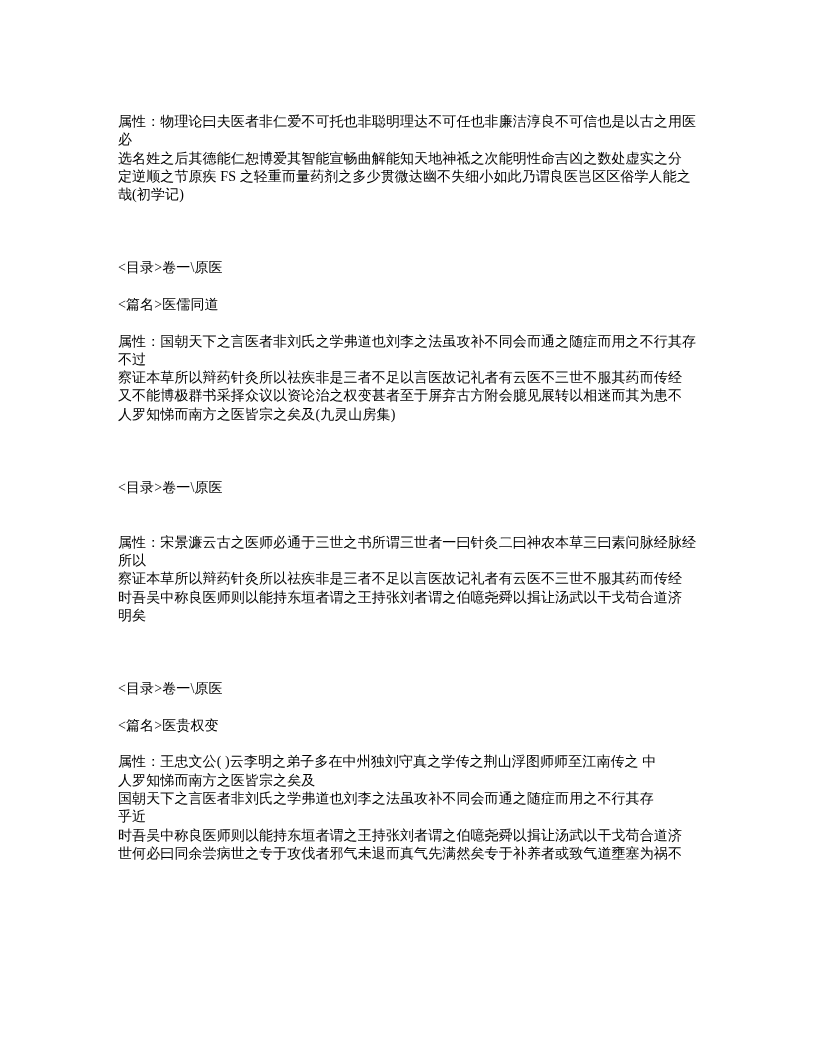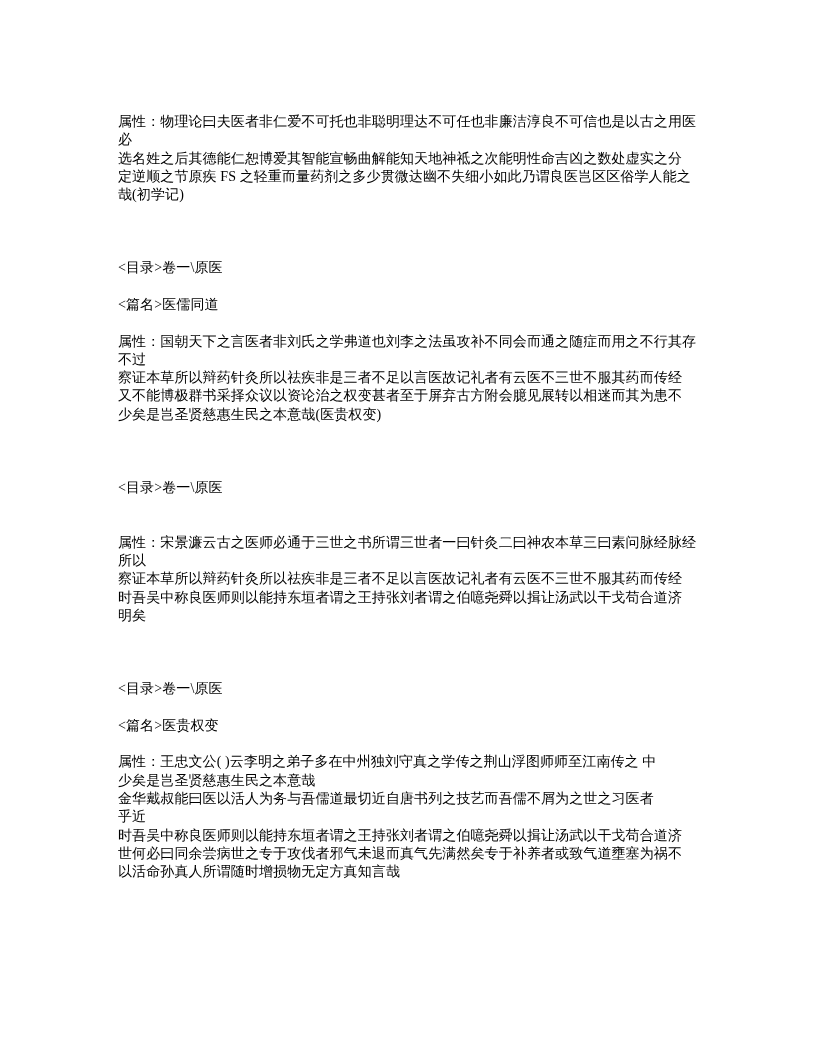--- a/index.html
+++ b/index.html
@@ -44,40 +44,39 @@
       <div class="line"></div>
       <div class="line"></div>
       <div class="line">&lt;目录&gt;卷一\原医</div>
       <div class="line"></div>
       <div class="line">&lt;篇名&gt;医儒同道</div>
       <div class="line"></div>
       <div class="line">属性：国朝天下之言医者非刘氏之学弗道也刘李之法虽攻补不同会而通之随症而用之不行其存</div>
       <div class="line">不过</div>
       <div class="line">察证本草所以辩药针灸所以祛疾非是三者不足以言医故记礼者有云医不三世不服其药而传经</div>
       <div class="line">又不能博极群书采择众议以资论治之权变甚者至于屏弃古方附会臆见展转以相迷而其为患不</div>
-      <div class="line">少矣是岂圣贤慈惠生民之本意哉(医贵权变)</div>
+      <div class="line">人罗知悌而南方之医皆宗之矣及(九灵山房集)</div>
       <div class="line"></div>
       <div class="line"></div>
       <div class="line"></div>
       <div class="line">&lt;目录&gt;卷一\原医</div>
       <div class="line"></div>
       <div class="line"></div>
       <div class="line">属性：宋景濂云古之医师必通于三世之书所谓三世者一曰针灸二曰神农本草三曰素问脉经脉经</div>
       <div class="line">所以</div>
       <div class="line">察证本草所以辩药针灸所以祛疾非是三者不足以言医故记礼者有云医不三世不服其药而传经</div>
       <div class="line">时吾吴中称良医师则以能持东垣者谓之王持张刘者谓之伯噫尧舜以揖让汤武以干戈苟合道济</div>
       <div class="line">明矣</div>
       <div class="line"></div>
       <div class="line"></div>
       <div class="line"></div>
       <div class="line">&lt;目录&gt;卷一\原医</div>
       <div class="line"></div>
       <div class="line">&lt;篇名&gt;医贵权变</div>
       <div class="line"></div>
       <div class="line">属性：王忠文公( )云李明之弟子多在中州独刘守真之学传之荆山浮图师师至江南传之 中</div>
-      <div class="line">少矣是岂圣贤慈惠生民之本意哉</div>
-      <div class="line">金华戴叔能曰医以活人为务与吾儒道最切近自唐书列之技艺而吾儒不屑为之世之习医者</div>
+      <div class="line">人罗知悌而南方之医皆宗之矣及</div>
+      <div class="line">国朝天下之言医者非刘氏之学弗道也刘李之法虽攻补不同会而通之随症而用之不行其存</div>
       <div class="line">乎近</div>
       <div class="line">时吾吴中称良医师则以能持东垣者谓之王持张刘者谓之伯噫尧舜以揖让汤武以干戈苟合道济</div>
       <div class="line">世何必曰同余尝病世之专于攻伐者邪气未退而真气先满然矣专于补养者或致气道壅塞为祸不</div>
-      <div class="line">以活命孙真人所谓随时增损物无定方真知言哉</div>
     </div>
 </div>
 
 </body></html>

